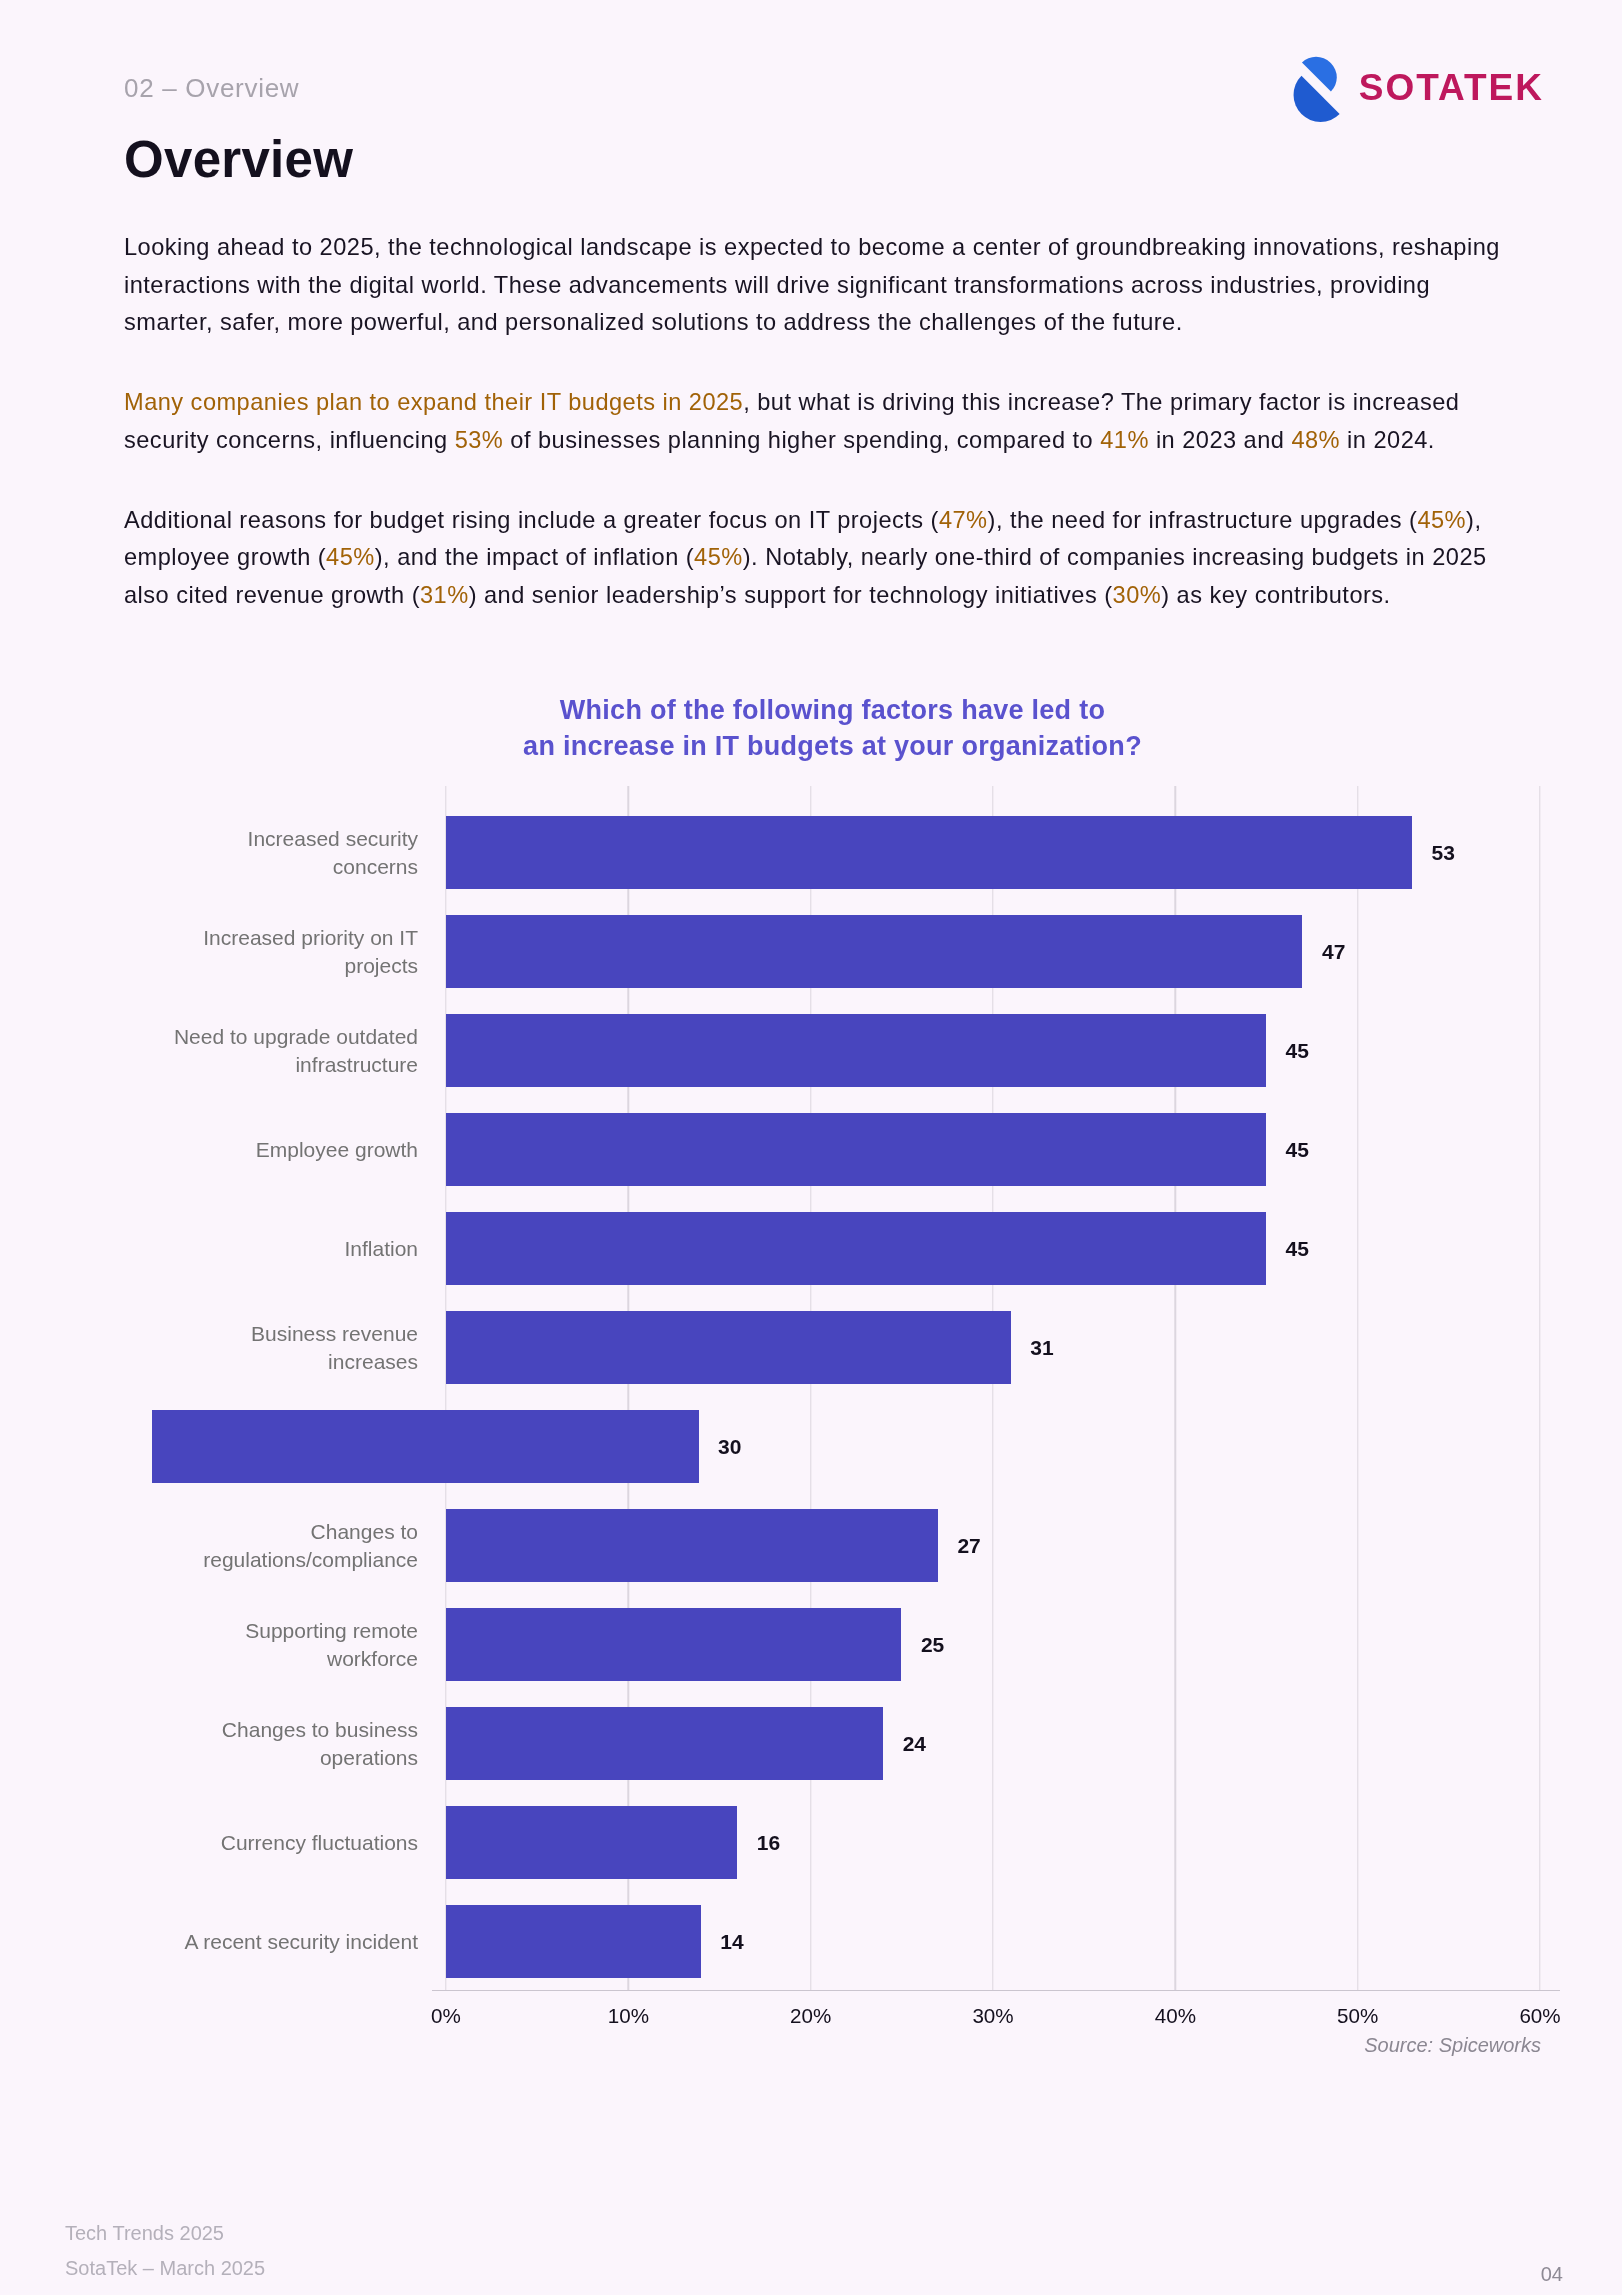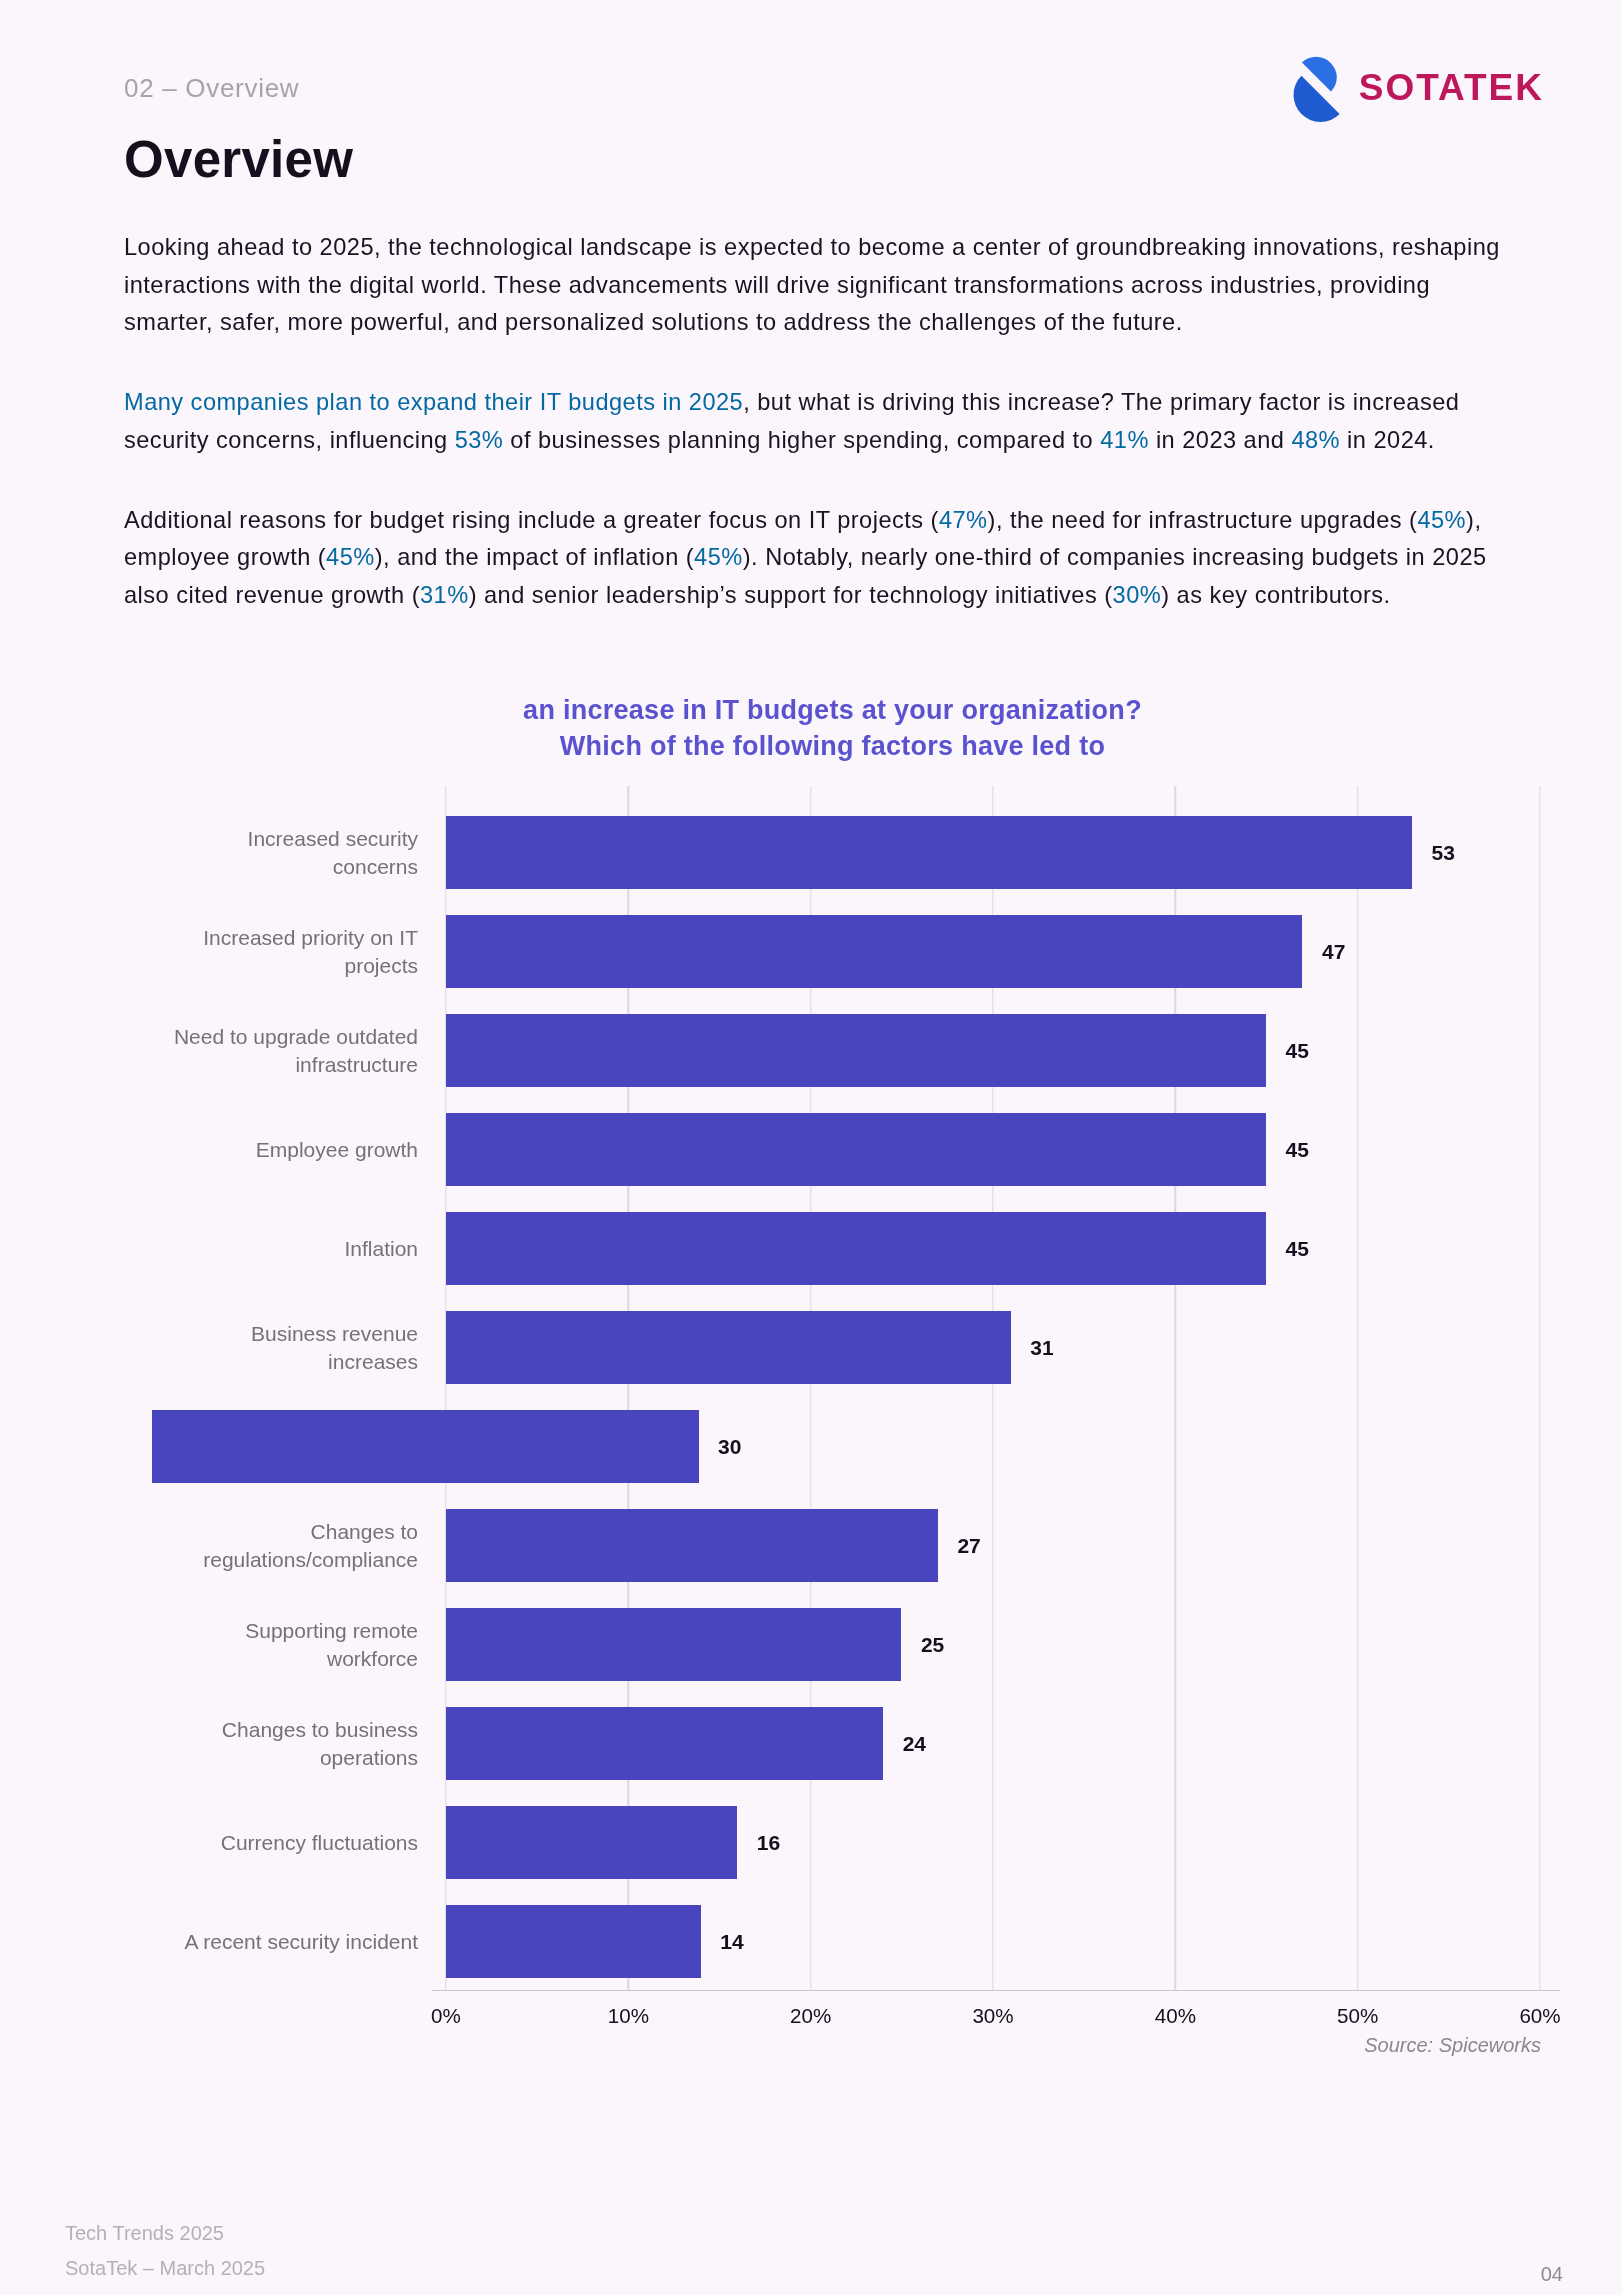--- a/index.html
+++ b/index.html
@@ -12,21 +12,21 @@
   .eyebrow{font-size:26px;line-height:1.2;color:#A7A3AC;letter-spacing:0.7px;}
   .logo{position:absolute;top:47px;right:79px;display:flex;align-items:center;gap:17px;}
   .logo-mark{position:relative;width:50px;height:81px;}
   .leaf{position:absolute;display:block;}
   .leaf-top{width:41px;height:20px;background:#2A6FE3;border-radius:20px 20px 0 0;transform:rotate(45deg);right:-2.6px;top:13px;}
   .leaf-bottom{width:54px;height:27px;background:#1F5BD0;border-radius:0 0 27px 27px;transform:rotate(45deg);left:-7.9px;bottom:10.5px;}
   .logo-text{font-size:37px;font-weight:700;color:#be185d;letter-spacing:2px;}
   
   h1{margin:27.5px 0 0;font-size:51px;line-height:1.08;font-weight:700;color:#14101E;letter-spacing:0.3px;}
   p.body{margin:42px 0 0;max-width:1394px;font-size:23.6px;line-height:1.6;letter-spacing:.02em;}
-  .accent{color:#0369a1;}
+  .accent{color:#a16207;}
   
   .chart-title{margin-top:77px;text-align:center;color:#5A52CE;font-size:27px;font-weight:700;line-height:1.34;letter-spacing:.01em;}
   .plot{position:relative;margin-top:22px;padding-top:17px;}
   .grid{position:absolute;left:322px;width:1094px;top:0;bottom:0;}
   .gridline{position:absolute;top:0;bottom:0;width:1.3px;background:#DCD6DF;transform:translateX(-0.7px);}
   .rows{position:relative;z-index:1;}
   .row{display:flex;align-items:center;height:99px;}
   .cat{flex:0 0 294px;width:294px;box-sizing:border-box;padding-left:39px;text-align:right;font-size:21px;line-height:1.3;color:#737373;}
   .track{margin-left:27.5px;width:1094px;height:100%;display:flex;align-items:center;font-weight:bold;}
   .bar{height:73px;background:#4845BE;}
@@ -57,22 +57,22 @@
     </div>
 
     <h1>Overview</h1>
 
     <p class="body">Looking ahead to 2025, the technological landscape is expected to become a center of groundbreaking innovations, reshaping interactions with the digital world. These advancements will drive significant transformations across industries, providing smarter, safer, more powerful, and personalized solutions to address the challenges of the future.</p>
     <p class="body"><span class="accent">Many companies plan to expand their IT budgets in 2025</span><span>, but what is driving this increase? The primary factor is increased security concerns, influencing </span><span class="accent">53%</span><span> of businesses planning higher spending, compared to </span><span class="accent">41%</span><span> in 2023 and </span><span class="accent">48%</span><span> in 2024.</span></p>
     <p class="body"><span>Additional reasons for budget rising include a greater focus on IT projects (</span><span class="accent">47%</span><span>), the need for infrastructure upgrades (</span><span class="accent">45%</span><span>), employee growth (</span><span class="accent">45%</span><span>), and the impact of inflation (</span><span class="accent">45%</span><span>). Notably, nearly one-third of companies increasing budgets in 2025 also cited revenue growth (</span><span class="accent">31%</span><span>) and senior leadership’s support for technology initiatives (</span><span class="accent">30%</span><span>) as key contributors.</span></p>
 
     <div class="chart">
       <div class="chart-title">
+        <div>Which of the following factors have led to</div>
         <div>an increase in IT budgets at your organization?</div>
-        <div>Which of the following factors have led to</div>
       </div>
 
       <div class="plot">
         <div class="grid">
             <div class="gridline" style="left: 0%;"></div>
             <div class="gridline" style="left: 16.6667%;"></div>
             <div class="gridline" style="left: 33.3333%;"></div>
             <div class="gridline" style="left: 50%;"></div>
             <div class="gridline" style="left: 66.6667%;"></div>
             <div class="gridline" style="left: 83.3333%;"></div>

